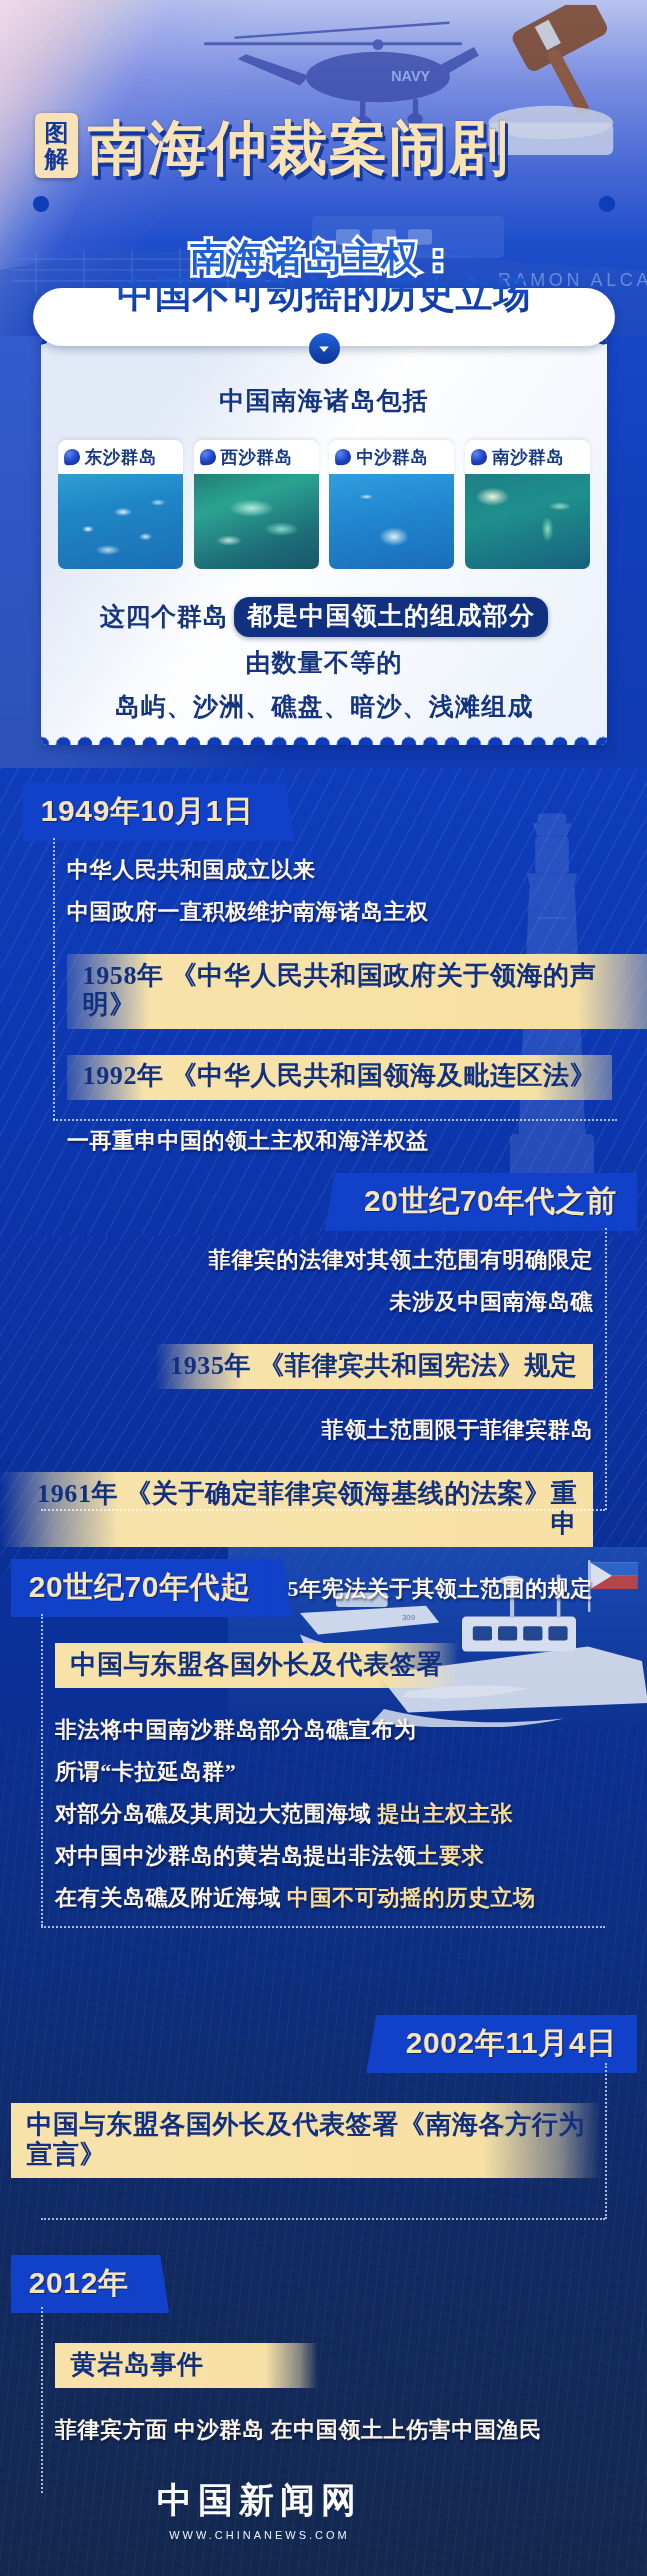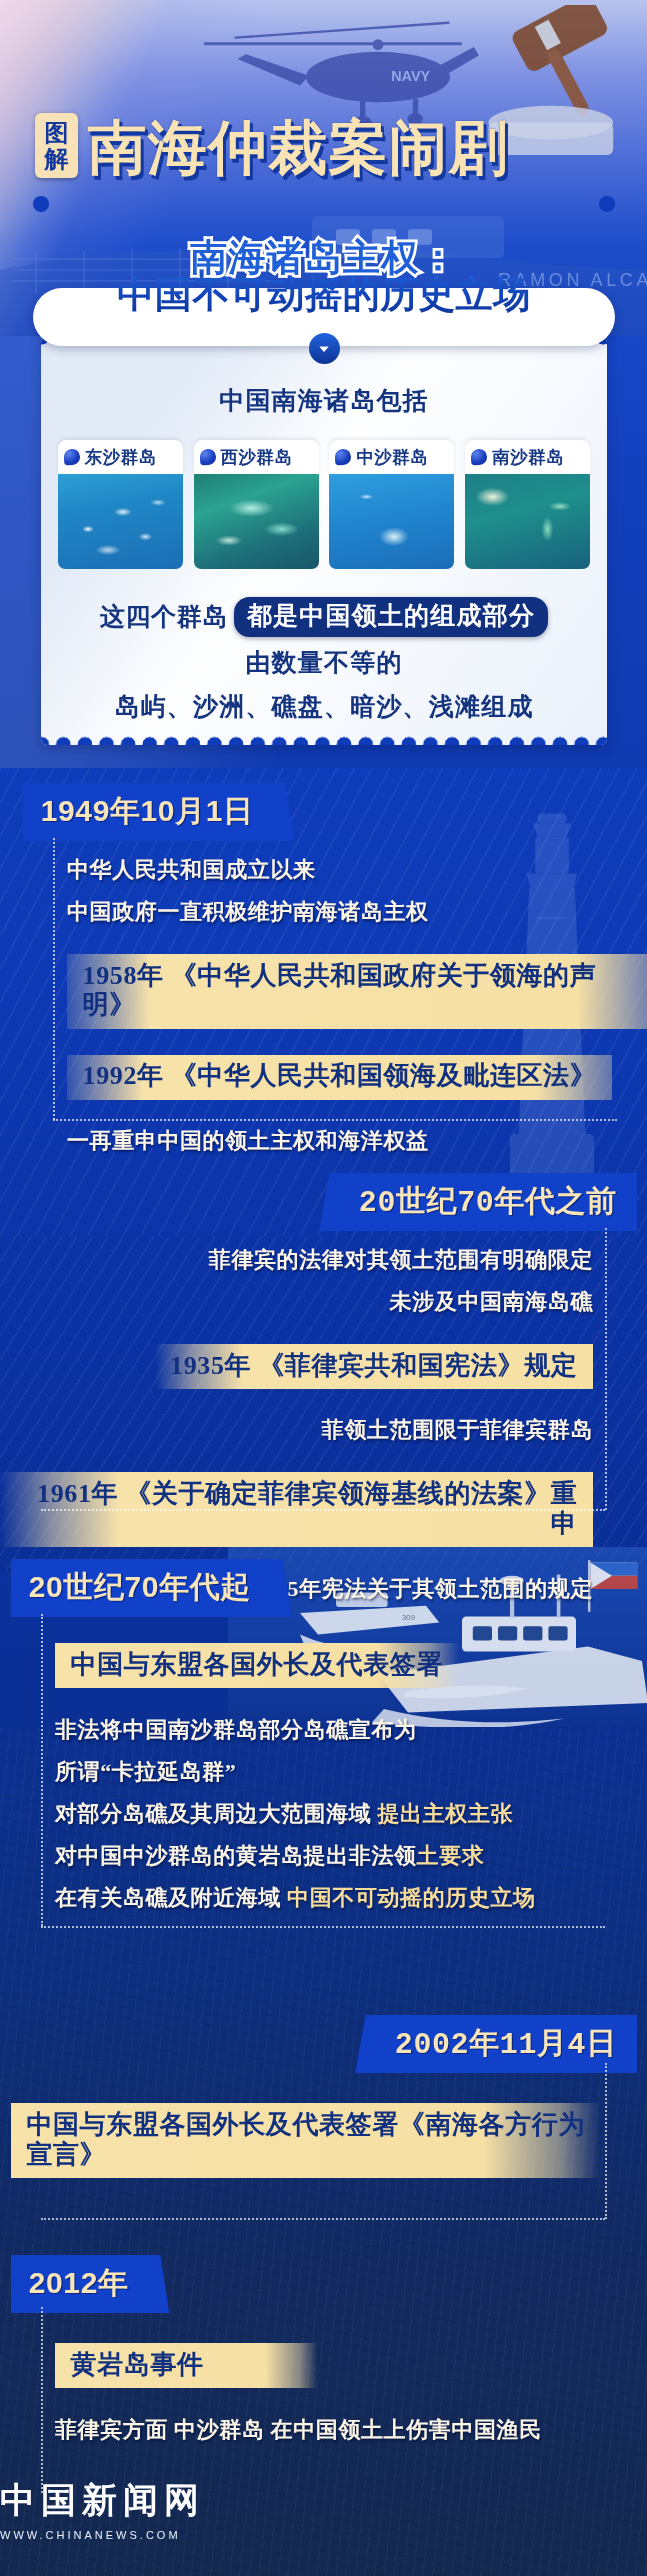--- a/index.html
+++ b/index.html
@@ -270,21 +270,21 @@
     position: relative;
     text-shadow: 1.2px 1.2px 0 rgba(8,30,110,.75);
     font-family: "Liberation Sans", "DejaVu Sans", sans-serif;
   }
   .badge.left  { margin-left: 10.8px; }
   .badge.left::after {
     content: ""; position: absolute; right: -20.4px; top: 0; bottom: 0; width: 21.6px;
     background: #1140c9;
     clip-path: polygon(0 0, 58% 0, 100% 100%, 0 100%);
   }
-  .badge.right { margin-left: 0; font-family: Liberation Mono, monospace; }
+  .badge.right { margin-left: 0; }
   .badge.right::before {
     content: ""; position: absolute; left: -21.6px; top: 0; bottom: 0; width: 23px;
     background: #1140c9;
     clip-path: polygon(45% 0, 100% 0, 100% 100%, 0 100%);
   }
   .badge-wrap-right { text-align: right; padding-right: 10.8px; }
 
   .dotted {
     position: absolute;
     border-style: dotted; border-color: rgba(255,255,255,.68); border-width: 0;
@@ -339,21 +339,21 @@
   #sec4 .dot-v { right: 41px; top: 48px; height: 156px; border-right-width: 2.4px; }
   #sec4 .dot-h { left: 41px; top: 203px; width: 564px; border-top-width: 2.4px; }
 
   #sec5 { top: 2255px; }
   #sec5 .inner { padding: 0 0 0 55px; margin-top: 17px; }
   #sec5 .dot-v { left: 41px; top: 52px; height: 186px; border-left-width: 2.4px; }
 
   
   .footer {
     position: absolute; left: 0; top: 2477px; width: 519px;
-    text-align: left; z-index: 6;
+    text-align: center; z-index: 6;
   }
   .logo-cn {
     font-size: 35px; font-weight: 700; color: #ffffff; letter-spacing: 6px;
     font-family: "Liberation Serif", "DejaVu Serif", serif;
   }
   .logo-url {
     margin-top: 4.8px; font-size: 11px; color: #eef3ff; letter-spacing: 3px;
     font-family: "Liberation Sans", "DejaVu Sans", sans-serif;
   }
 </style>

